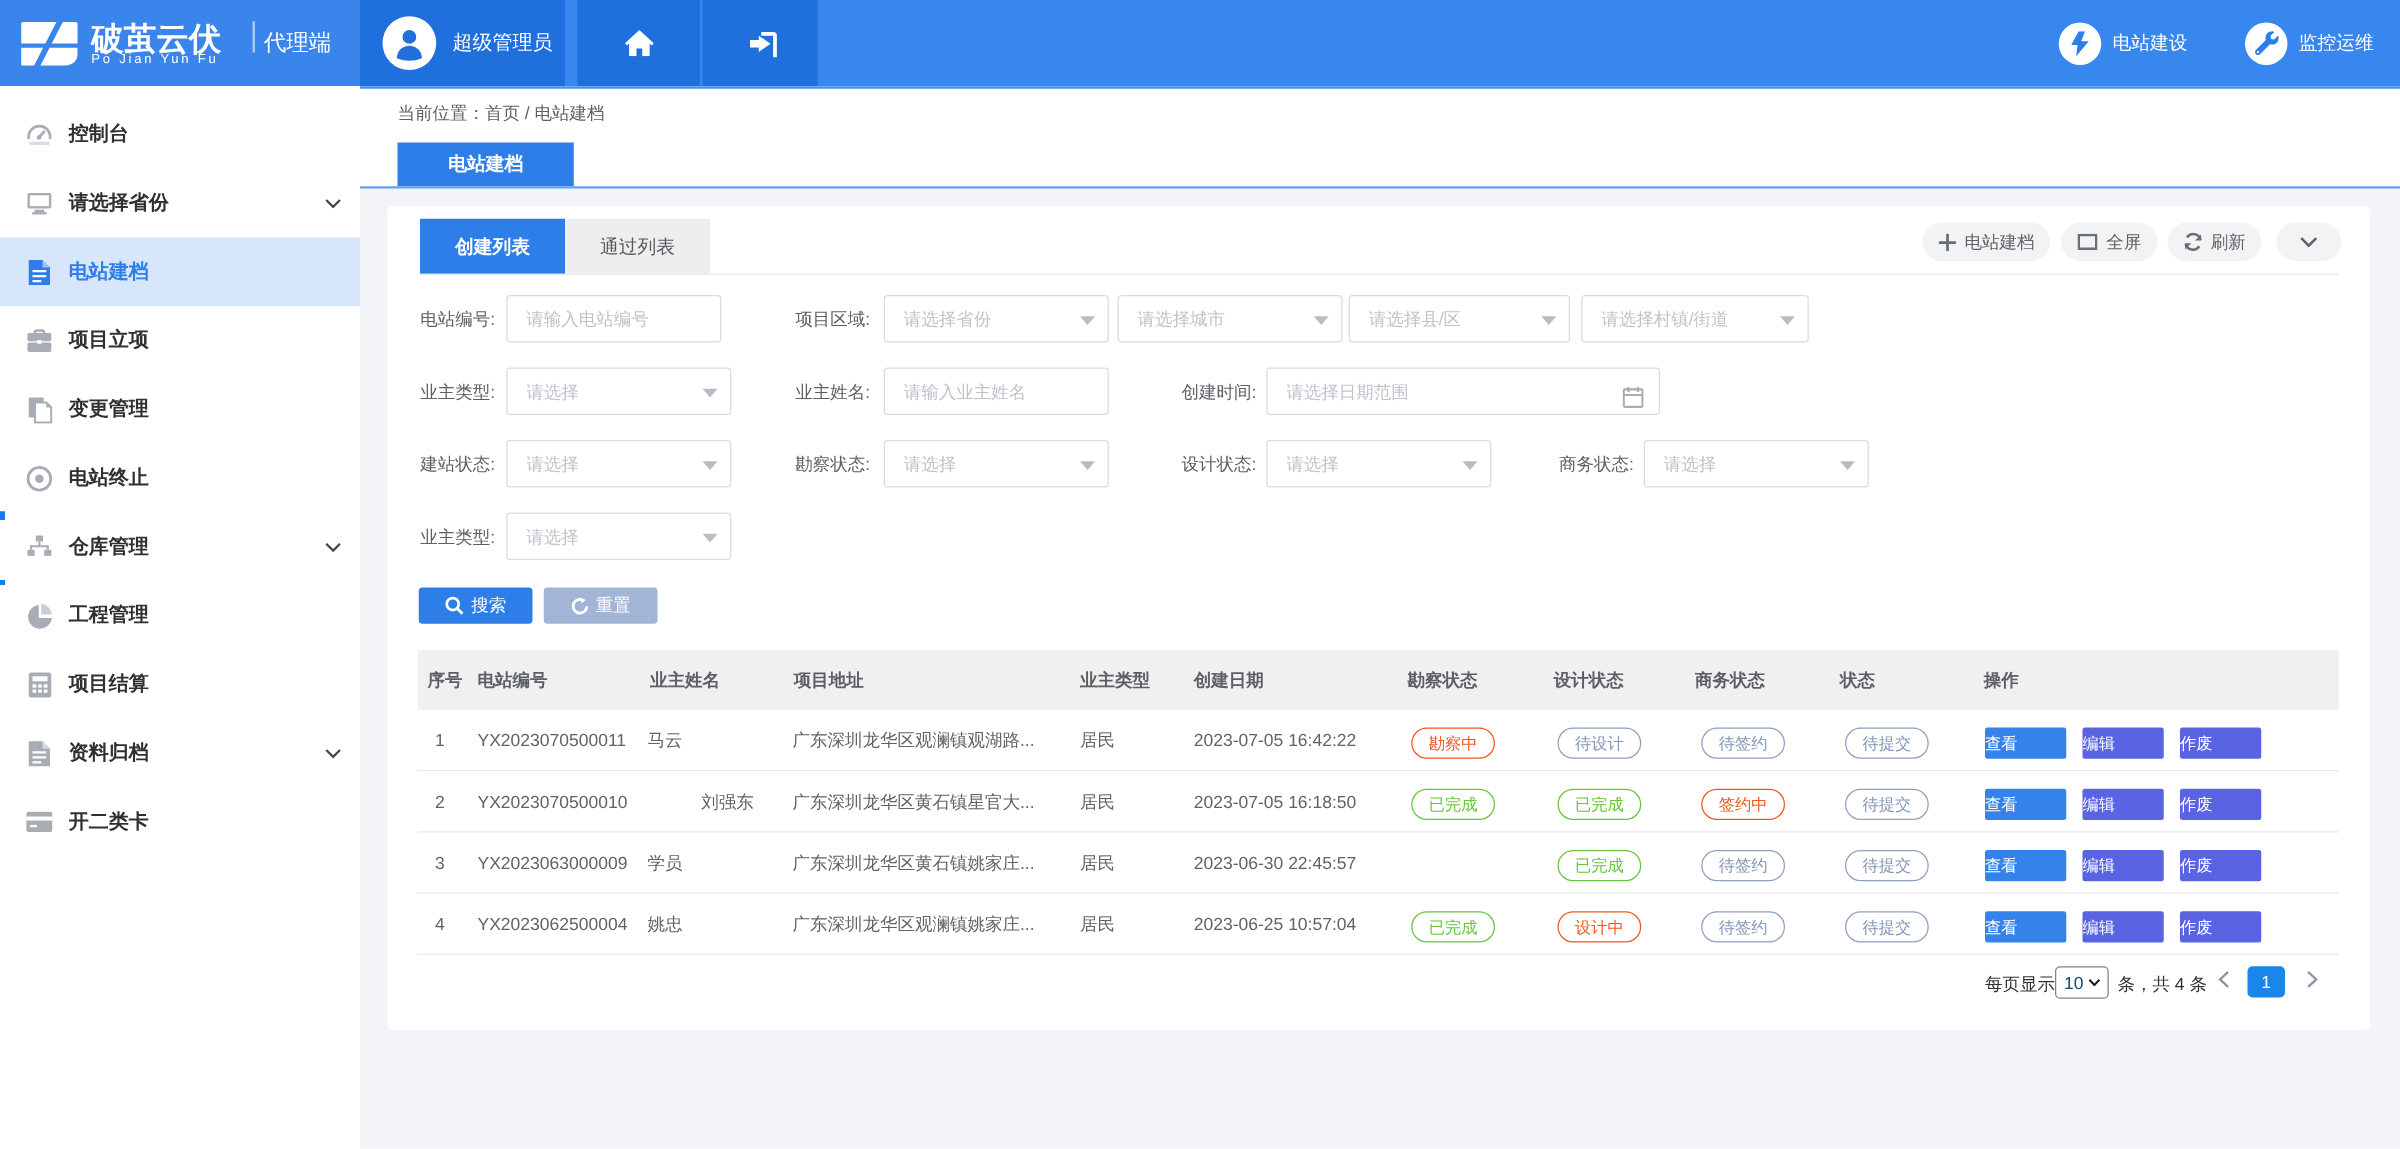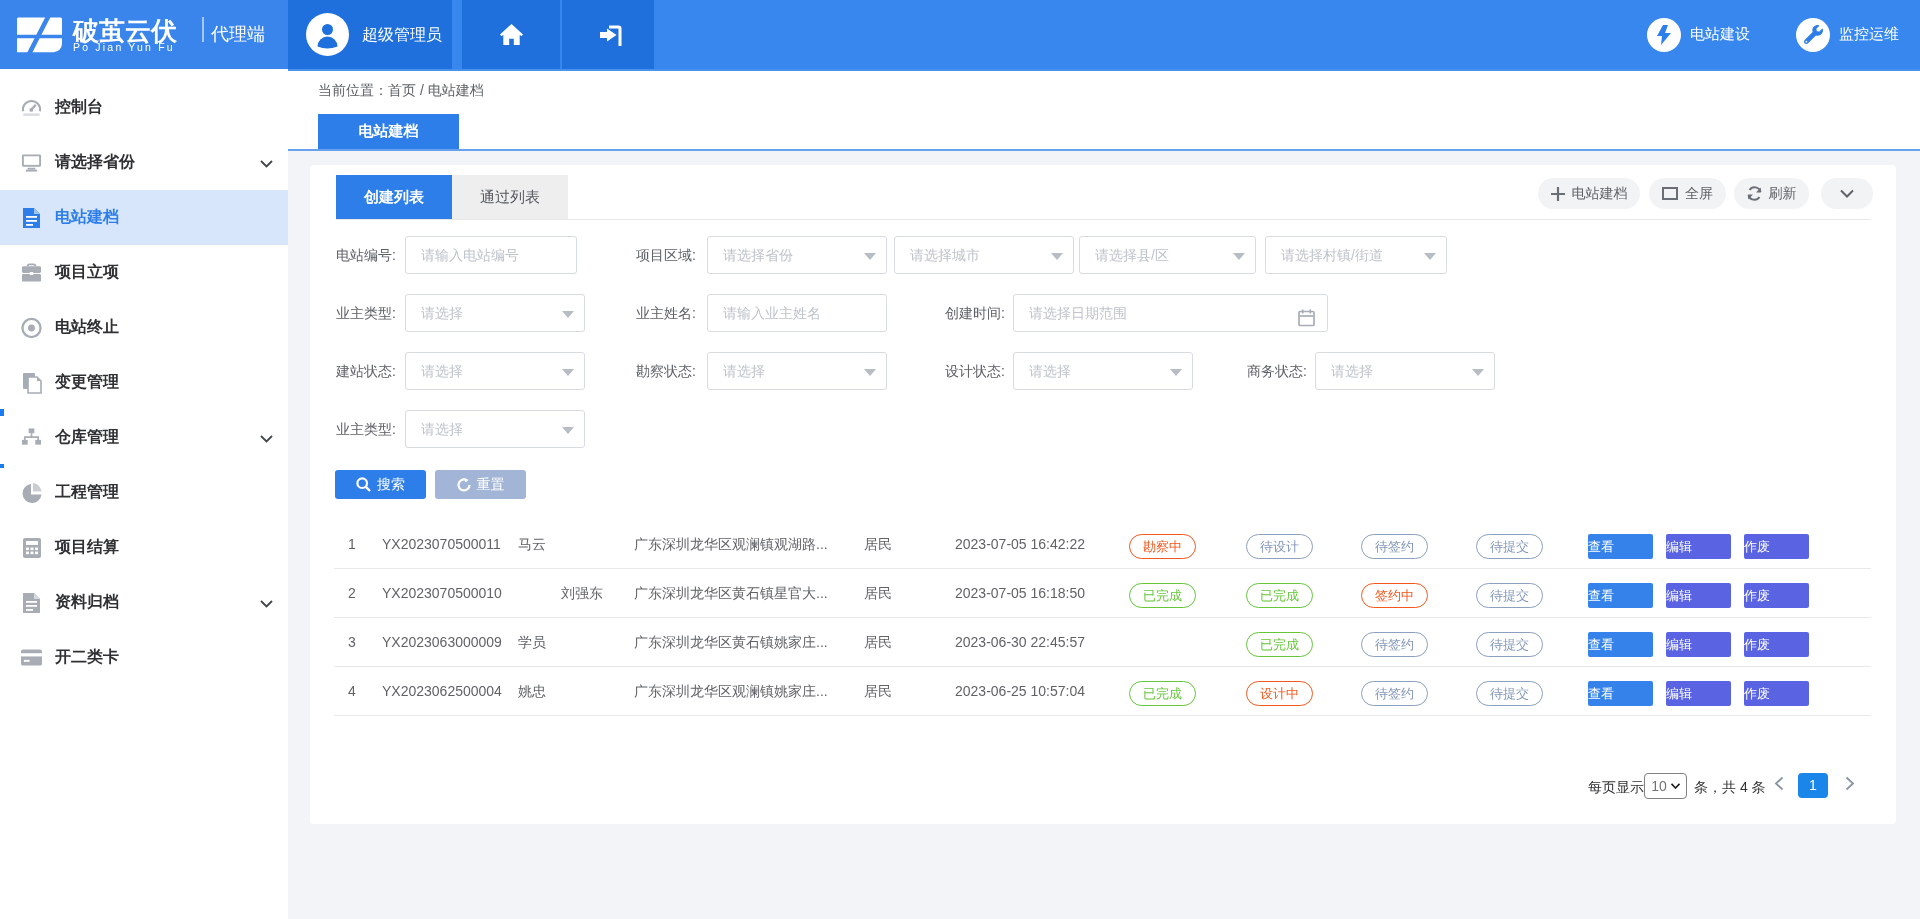--- a/index.html
+++ b/index.html
@@ -174,36 +174,36 @@
           <path d="M7 3 a2 2 0 0 1 2-2 h4 a2 2 0 0 1 2 2" fill="none" stroke="#a7acb5" stroke-width="2"></path>
           <rect x="1" y="3" width="20" height="7" rx="1.5" fill="#a7acb5"></rect>
           <rect x="1" y="11" width="20" height="8" rx="1.5" fill="#a7acb5"></rect>
           <rect x="9" y="9" width="4" height="3" rx="1" fill="#fff"></rect>
         </svg>
       </span>
       <span class="mt">项目立项</span>
     </div>
   <div class="mitem">
       <span class="mi">
-        <svg width="22" height="22" viewBox="0 0 22 22">
-          <circle cx="11" cy="11" r="9.5" fill="none" stroke="#a7acb5" stroke-width="2.4"></circle>
-          <circle cx="11" cy="11" r="3.6" fill="#a7acb5"></circle>
-        </svg>
-      </span>
-      <span class="mt">电站终止</span>
-    </div>
-  <div class="mitem">
-      <span class="mi">
         <svg width="20" height="22" viewBox="0 0 20 22">
           <rect x="1" y="1" width="12" height="16" rx="1" fill="#a7acb5"></rect>
           <path d="M6 5 h9 l4 4 v12 H6 Z" fill="#fff" stroke="#a7acb5" stroke-width="1.6"></path>
           <path d="M15 5 l4 4 h-4 z" fill="#a7acb5"></path>
         </svg>
       </span>
       <span class="mt">变更管理</span>
+    </div>
+  <div class="mitem">
+      <span class="mi">
+        <svg width="22" height="22" viewBox="0 0 22 22">
+          <circle cx="11" cy="11" r="9.5" fill="none" stroke="#a7acb5" stroke-width="2.4"></circle>
+          <circle cx="11" cy="11" r="3.6" fill="#a7acb5"></circle>
+        </svg>
+      </span>
+      <span class="mt">电站终止</span>
     </div>
   <div class="mitem">
       <span class="mi">
         <svg width="22" height="21" viewBox="0 0 22 21">
           <rect x="8" y="1" width="6" height="5" fill="#a7acb5"></rect>
           <rect x="1" y="13" width="6" height="5" fill="#a7acb5"></rect>
           <rect x="15" y="13" width="6" height="5" fill="#a7acb5"></rect>
           <path d="M11 6 v4 M4 13 v-3 h14 v3" fill="none" stroke="#a7acb5" stroke-width="1.8"></path>
         </svg>
       </span>
@@ -331,20 +331,33 @@
   <div class="sbtn" style="left:25px; background:#2d7ee8;"><svg width="15" height="15" viewBox="0 0 15 15">
         <circle cx="6.2" cy="6.2" r="4.8" fill="none" stroke="#fff" stroke-width="2.2"></circle>
         <path d="M9.8 9.8 L14 14" stroke="#fff" stroke-width="2.4"></path>
       </svg>搜索</div>
   <div class="sbtn" style="left:125px; background:#a3b5d6;"><svg width="14" height="14" viewBox="0 0 14 14">
         <path d="M12.5 7 A5.5 5.5 0 1 1 8.5 1.7" stroke="#fff" stroke-width="2.2" fill="none"></path>
         <path d="M7.6 0 l4 2 -3.4 2.6 z" fill="#fff"></path>
       </svg>重置</div>
 
   <div id="tbl">
+    <div class="hrow" style="position:relative; font-weight:700; color:#5c5f66;">
+      <span class="cell" style="left:8px;">序号</span>
+      <span class="cell" style="left:48px;">电站编号</span>
+      <span class="cell" style="left:186px;">业主姓名</span>
+      <span class="cell" style="left:301px;">项目地址</span>
+      <span class="cell" style="left:530px;">业主类型</span>
+      <span class="cell" style="left:621px;">创建日期</span>
+      <span class="cell" style="left:792px;">勘察状态</span>
+      <span class="cell" style="left:909px;">设计状态</span>
+      <span class="cell" style="left:1022px;">商务状态</span>
+      <span class="cell" style="left:1138px;">状态</span>
+      <span class="cell" style="left:1253px;">操作</span>
+    </div>
     <div class="drow" style="position:relative; line-height:49px;">
       <span class="cell" style="left:14px;">1</span>
       <span class="cell" style="left:48px;">YX2023070500011</span>
       <span class="cell" style="left:184px;">马云</span>
       <span class="cell" style="left:300px;">广东深圳龙华区观澜镇观湖路...</span>
       <span class="cell" style="left:530px;">居民</span>
       <span class="cell" style="left:621px;">2023-07-05 16:42:22</span>
       <span class="cell tagc" style="left:795px;"><span class="tag o">勘察中</span></span>
       <span class="cell tagc" style="left:912px;"><span class="tag b">待设计</span></span>
       <span class="cell tagc" style="left:1027px;"><span class="tag b">待签约</span></span>
@@ -386,21 +399,21 @@
       <span class="cell tagc" style="left:795px;"><span class="tag g">已完成</span></span>
       <span class="cell tagc" style="left:912px;"><span class="tag o">设计中</span></span>
       <span class="cell tagc" style="left:1027px;"><span class="tag b">待签约</span></span>
       <span class="cell tagc" style="left:1142px;"><span class="tag b">待提交</span></span>
       <span class="cell" style="left:1254px;"><span class="abtn v">查看</span><span class="abtn p">编辑</span><span class="abtn p">作废</span></span>
     </div>
   </div>
 
   <div id="pager">
     <span style="position:absolute; left:1278px; top:14px; color:#303133;">每页显示</span>
-    <span style="position:absolute; left:1334px; top:8px; width:43px; height:26px; border:1px solid #818181; border-radius:4px; color:#737373; display:flex; align-items:center; justify-content:center; gap:4px;">10<svg width="9" height="6" viewBox="0 0 9 6">
+    <span style="position:absolute; left:1334px; top:8px; width:43px; height:26px; border:1px solid #818181; border-radius:4px; color:#0c4a6e; display:flex; align-items:center; justify-content:center; gap:4px;">10<svg width="9" height="6" viewBox="0 0 9 6">
           <path d="M0.5 0.8 L4.5 5 L8.5 0.8" stroke="#1b1b1b" stroke-width="1.6" fill="none"></path>
         </svg></span>
     <span style="position:absolute; left:1384px; top:14px; color:#303133;">条，共 4 条</span>
     <span style="position:absolute; left:1464px; top:11px;"><svg width="10" height="15" viewBox="0 0 10 15">
           <path d="M8.5 1.5 L2 7.5 L8.5 13.5" stroke="#8a93a5" stroke-width="1.8" fill="none"></path>
         </svg></span>
     <span style="position:absolute; left:1488px; top:8px; width:30px; height:25px; background:#1a86ea; border-radius:4px; color:#fff; text-align:center; line-height:25px;">1</span>
     <span style="position:absolute; left:1535px; top:11px;"><svg width="10" height="15" viewBox="0 0 10 15">
           <path d="M1.5 1.5 L8 7.5 L1.5 13.5" stroke="#8a93a5" stroke-width="1.8" fill="none"></path>
         </svg></span>

